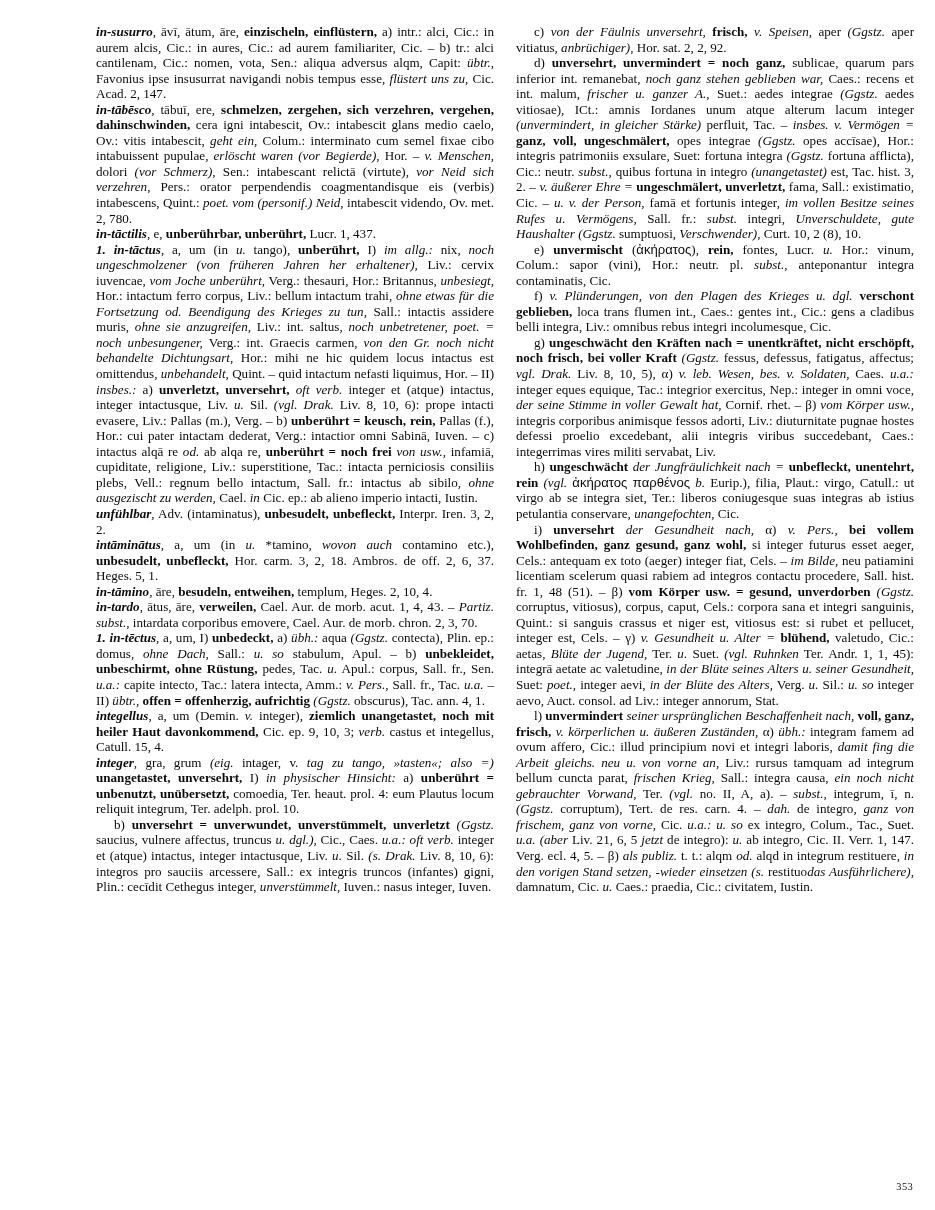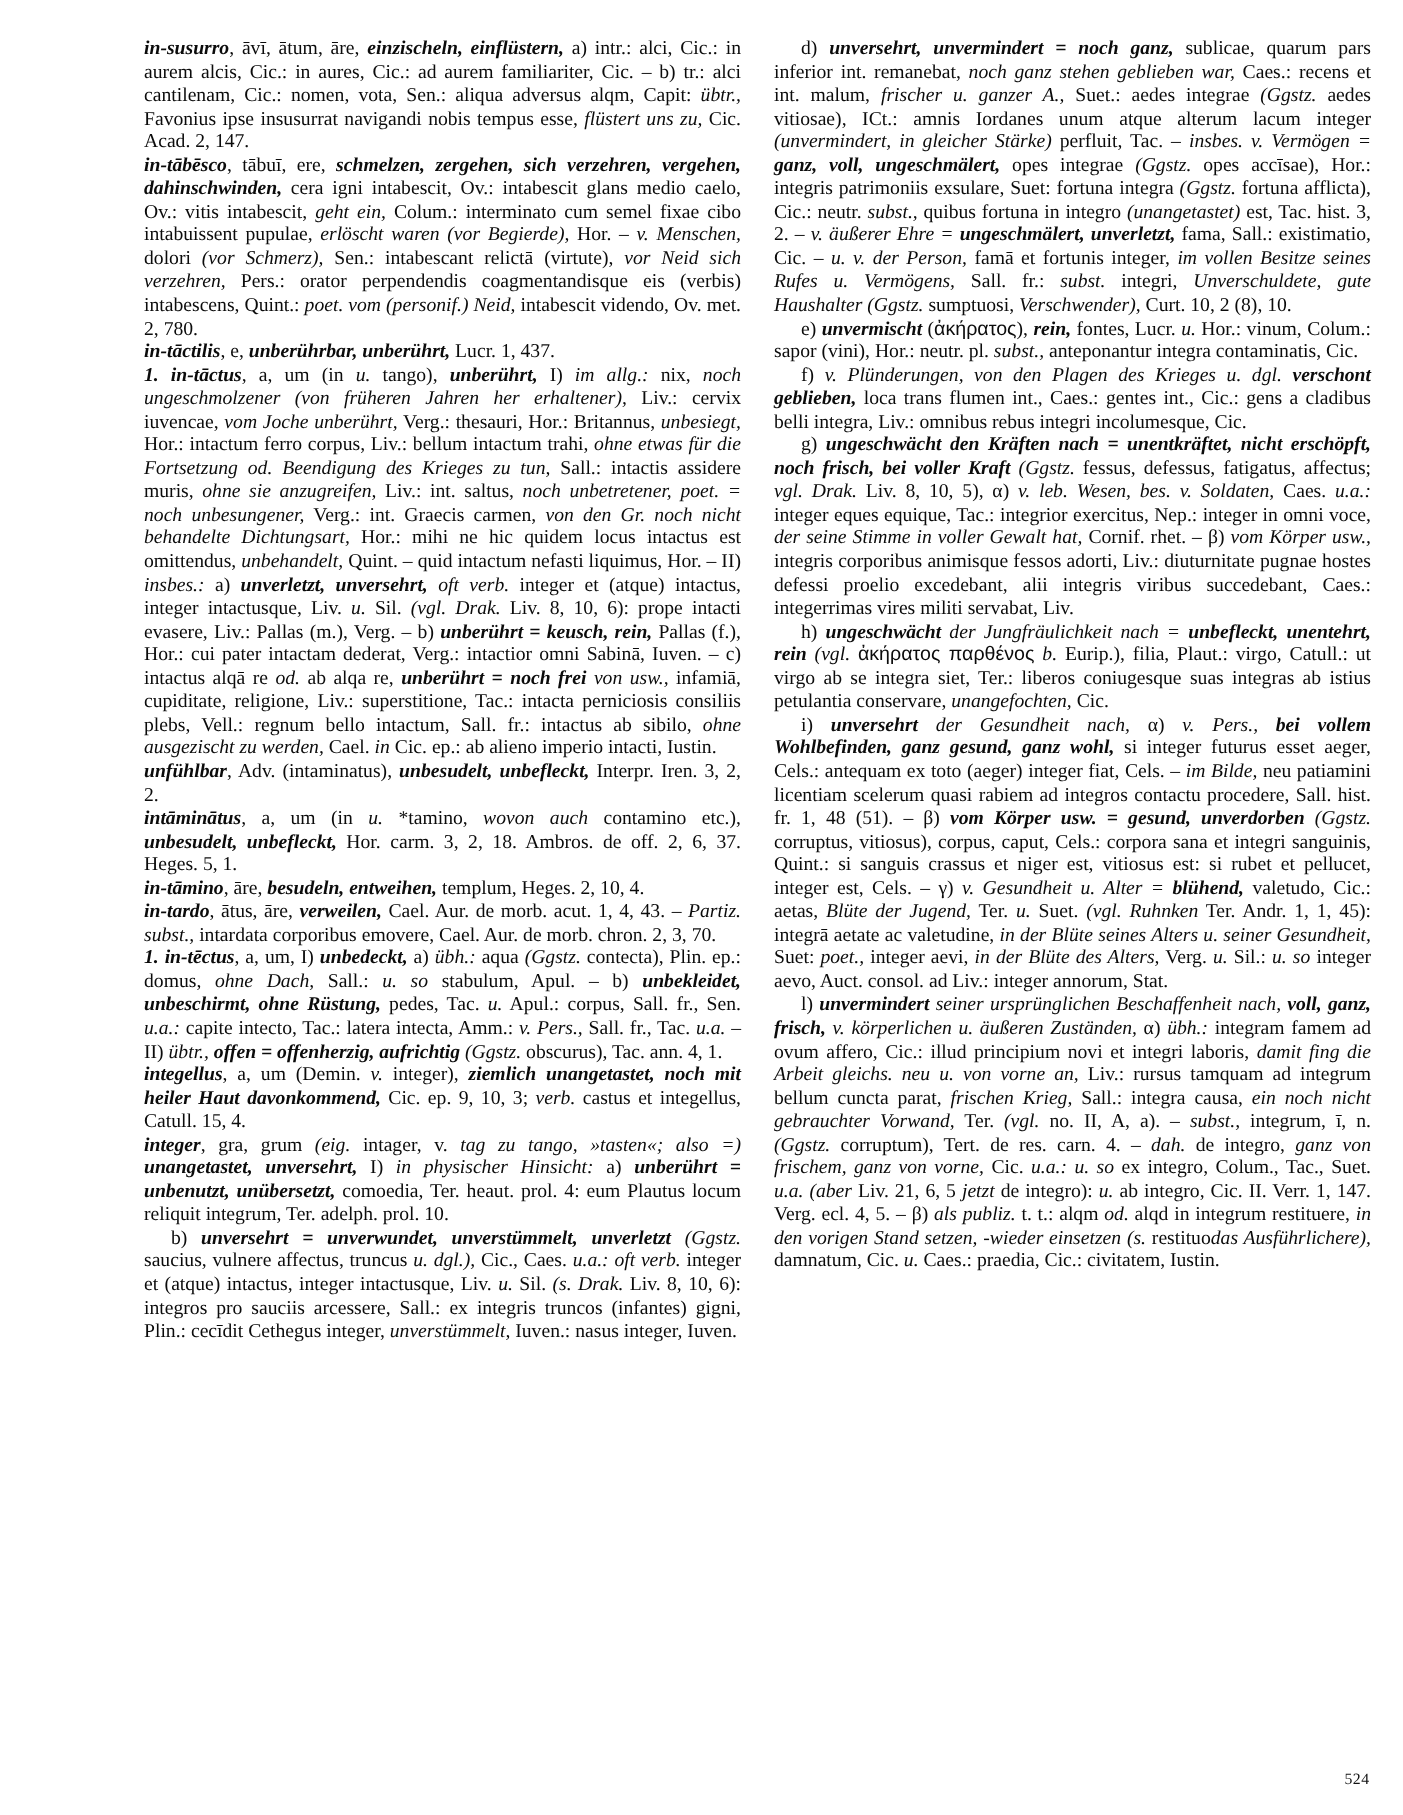--- a/index.html
+++ b/index.html
@@ -47,21 +47,20 @@
     margin: 0;
     padding: 0;
     text-indent: 18px;
   }
   .hw {            
     font-weight: bold;
     font-style: italic;
   }
   .de {            
     font-weight: bold;
-    font-style: italic;
   }
   .it {            
     font-style: italic;
   }
   .gk {            
     font-family: Liberation Sans, sans-serif;
     font-style: normal;
   }
   .folio {
     position: absolute;
@@ -89,25 +88,26 @@
       <div class="entry"><span class="hw">intāminātus</span>, a, um (in <span class="it">u.</span> *tamino, <span class="it">wovon auch</span> contamino etc.), <span class="de">unbesudelt, unbefleckt,</span> Hor. carm. 3, 2, 18. Ambros. de off. 2, 6, 37. Heges. 5, 1.</div>
       <div class="entry"><span class="hw">in-tāmino</span>, āre, <span class="de">besudeln, entweihen,</span> templum, Heges. 2, 10, 4.</div>
       <div class="entry"><span class="hw">in-tardo</span>, ātus, āre, <span class="de">verweilen,</span> Cael. Aur. de morb. acut. 1, 4, 43. – <span class="it">Partiz. subst.,</span> intardata corporibus emovere, Cael. Aur. de morb. chron. 2, 3, 70.</div>
       <div class="entry"><span class="hw">1. in-tēctus</span>, a, um, I) <span class="de">unbedeckt,</span> a) <span class="it">übh.:</span> aqua <span class="it">(Ggstz.</span> contecta), Plin. ep.: domus, <span class="it">ohne Dach,</span> Sall.: <span class="it">u. so</span> stabulum, Apul. – b) <span class="de">unbekleidet, unbeschirmt, ohne Rüstung,</span> pedes, Tac. <span class="it">u.</span> Apul.: corpus, Sall. fr., Sen. <span class="it">u.a.:</span> capite intecto, Tac.: latera intecta, Amm.: <span class="it">v. Pers.,</span> Sall. fr., Tac. <span class="it">u.a.</span> – II) <span class="it">übtr.,</span> <span class="de">offen = offenherzig, aufrichtig</span> <span class="it">(Ggstz.</span> obscurus), Tac. ann. 4, 1.</div>
       <div class="entry"><span class="hw">integellus</span>, a, um (Demin. <span class="it">v.</span> integer), <span class="de">ziemlich unangetastet, noch mit heiler Haut davonkommend,</span> Cic. ep. 9, 10, 3; <span class="it">verb.</span> castus et integellus, Catull. 15, 4.</div>
       <div class="entry"><span class="hw">integer</span>, gra, grum <span class="it">(eig.</span> intager, v. <span class="it">tag zu tango, »tasten«; also =)</span> <span class="de">unangetastet, unversehrt,</span> I) <span class="it">in physischer Hinsicht:</span> a) <span class="de">unberührt = unbenutzt, unübersetzt,</span> comoedia, Ter. heaut. prol. 4: eum Plautus locum reliquit integrum, Ter. adelph. prol. 10.</div>
       <div class="para">b) <span class="de">unversehrt = unverwundet, unverstümmelt, unverletzt</span> <span class="it">(Ggstz.</span> saucius, vulnere affectus, truncus <span class="it">u. dgl.),</span> Cic., Caes. <span class="it">u.a.: oft verb.</span> integer et (atque) intactus, integer intactusque, Liv. <span class="it">u.</span> Sil. <span class="it">(s. Drak.</span> Liv. 8, 10, 6): integros pro sauciis arcessere, Sall.: ex integris truncos (infantes) gigni, Plin.: cecīdit Cethegus integer, <span class="it">unverstümmelt,</span> Iuven.: nasus integer, Iuven.</div>
     </div>
 
     <div class="col">
+      <div class="para">c) <span class="it">von der Fäulnis unversehrt,</span> <span class="de">frisch,</span> <span class="it">v. Speisen,</span> aper <span class="it">(Ggstz.</span> aper vitiatus, <span class="it">anbrüchiger),</span> Hor. sat. 2, 2, 92.</div>
       <div class="para">d) <span class="de">unversehrt, unvermindert = noch ganz,</span> sublicae, quarum pars inferior int. remanebat, <span class="it">noch ganz stehen geblieben war,</span> Caes.: recens et int. malum, <span class="it">frischer u. ganzer A.,</span> Suet.: aedes integrae <span class="it">(Ggstz.</span> aedes vitiosae), ICt.: amnis Iordanes unum atque alterum lacum integer <span class="it">(unvermindert, in gleicher Stärke)</span> perfluit, Tac. – <span class="it">insbes. v. Vermögen =</span> <span class="de">ganz, voll, ungeschmälert,</span> opes integrae <span class="it">(Ggstz.</span> opes accīsae), Hor.: integris patrimoniis exsulare, Suet: fortuna integra <span class="it">(Ggstz.</span> fortuna afflicta), Cic.: neutr. <span class="it">subst.,</span> quibus fortuna in integro <span class="it">(unangetastet)</span> est, Tac. hist. 3, 2. – <span class="it">v. äußerer Ehre =</span> <span class="de">ungeschmälert, unverletzt,</span> fama, Sall.: existimatio, Cic. – <span class="it">u. v. der Person,</span> famā et fortunis integer, <span class="it">im vollen Besitze seines Rufes u. Vermögens,</span> Sall. fr.: <span class="it">subst.</span> integri, <span class="it">Unverschuldete, gute Haushalter (Ggstz.</span> sumptuosi, <span class="it">Verschwender),</span> Curt. 10, 2 (8), 10.</div>
       <div class="para">e) <span class="de">unvermischt</span> (<span class="gk">ἀκήρατος</span>), <span class="de">rein,</span> fontes, Lucr. <span class="it">u.</span> Hor.: vinum, Colum.: sapor (vini), Hor.: neutr. pl. <span class="it">subst.,</span> anteponantur integra contaminatis, Cic.</div>
       <div class="para">f) <span class="it">v. Plünderungen, von den Plagen des Krieges u. dgl.</span> <span class="de">verschont geblieben,</span> loca trans flumen int., Caes.: gentes int., Cic.: gens a cladibus belli integra, Liv.: omnibus rebus integri incolumesque, Cic.</div>
       <div class="para">g) <span class="de">ungeschwächt den Kräften nach = unentkräftet, nicht erschöpft, noch frisch, bei voller Kraft</span> <span class="it">(Ggstz.</span> fessus, defessus, fatigatus, affectus; <span class="it">vgl. Drak.</span> Liv. 8, 10, 5), α) <span class="it">v. leb. Wesen, bes. v. Soldaten,</span> Caes. <span class="it">u.a.:</span> integer eques equique, Tac.: integrior exercitus, Nep.: integer in omni voce, <span class="it">der seine Stimme in voller Gewalt hat,</span> Cornif. rhet. – β) <span class="it">vom Körper usw.,</span> integris corporibus animisque fessos adorti, Liv.: diuturnitate pugnae hostes defessi proelio excedebant, alii integris viribus succedebant, Caes.: integerrimas vires militi servabat, Liv.</div>
       <div class="para">h) <span class="de">ungeschwächt</span> <span class="it">der Jungfräulichkeit nach =</span> <span class="de">unbefleckt, unentehrt, rein</span> <span class="it">(vgl.</span> <span class="gk">ἀκήρατος παρθένος</span> <span class="it">b.</span> Eurip.), filia, Plaut.: virgo, Catull.: ut virgo ab se integra siet, Ter.: liberos coniugesque suas integras ab istius petulantia conservare, <span class="it">unangefochten,</span> Cic.</div>
       <div class="para">i) <span class="de">unversehrt</span> <span class="it">der Gesundheit nach,</span> α) <span class="it">v. Pers.,</span> <span class="de">bei vollem Wohlbefinden, ganz gesund, ganz wohl,</span> si integer futurus esset aeger, Cels.: antequam ex toto (aeger) integer fiat, Cels. – <span class="it">im Bilde,</span> neu patiamini licentiam scelerum quasi rabiem ad integros contactu procedere, Sall. hist. fr. 1, 48 (51). – β) <span class="de">vom Körper usw. = gesund, unverdorben</span> <span class="it">(Ggstz.</span> corruptus, vitiosus), corpus, caput, Cels.: corpora sana et integri sanguinis, Quint.: si sanguis crassus et niger est, vitiosus est: si rubet et pellucet, integer est, Cels. – γ) <span class="it">v. Gesundheit u. Alter =</span> <span class="de">blühend,</span> valetudo, Cic.: aetas, <span class="it">Blüte der Jugend,</span> Ter. <span class="it">u.</span> Suet. <span class="it">(vgl. Ruhnken</span> Ter. Andr. 1, 1, 45): integrā aetate ac valetudine, <span class="it">in der Blüte seines Alters u. seiner Gesundheit,</span> Suet: <span class="it">poet.,</span> integer aevi, <span class="it">in der Blüte des Alters,</span> Verg. <span class="it">u.</span> Sil.: <span class="it">u. so</span> integer aevo, Auct. consol. ad Liv.: integer annorum, Stat.</div>
       <div class="para">l) <span class="de">unvermindert</span> <span class="it">seiner ursprünglichen Beschaffenheit nach,</span> <span class="de">voll, ganz, frisch,</span> <span class="it">v. körperlichen u. äußeren Zuständen,</span> α) <span class="it">übh.:</span> integram famem ad ovum affero, Cic.: illud principium novi et integri laboris, <span class="it">damit fing die Arbeit gleichs. neu u. von vorne an,</span> Liv.: rursus tamquam ad integrum bellum cuncta parat, <span class="it">frischen Krieg,</span> Sall.: integra causa, <span class="it">ein noch nicht gebrauchter Vorwand,</span> Ter. <span class="it">(vgl.</span> no. II, A, a). – <span class="it">subst.,</span> integrum, ī, n. <span class="it">(Ggstz.</span> corruptum), Tert. de res. carn. 4. – <span class="it">dah.</span> de integro, <span class="it">ganz von frischem, ganz von vorne,</span> Cic. <span class="it">u.a.: u. so</span> ex integro, Colum., Tac., Suet. <span class="it">u.a. (aber</span> Liv. 21, 6, 5 <span class="it">jetzt</span> de integro): <span class="it">u.</span> ab integro, Cic. II. Verr. 1, 147. Verg. ecl. 4, 5. – β) <span class="it">als publiz.</span> t. t.: alqm <span class="it">od.</span> alqd in integrum restituere, <span class="it">in den vorigen Stand setzen, -wieder einsetzen (s.</span> restituo<span class="it">das Ausführlichere),</span> damnatum, Cic. <span class="it">u.</span> Caes.: praedia, Cic.: civitatem, Iustin.</div>
     </div>
 
   </div>
 
-  <div class="folio">524</div>
+  <div class="folio">353</div>
 </div>
 
 </body></html>

